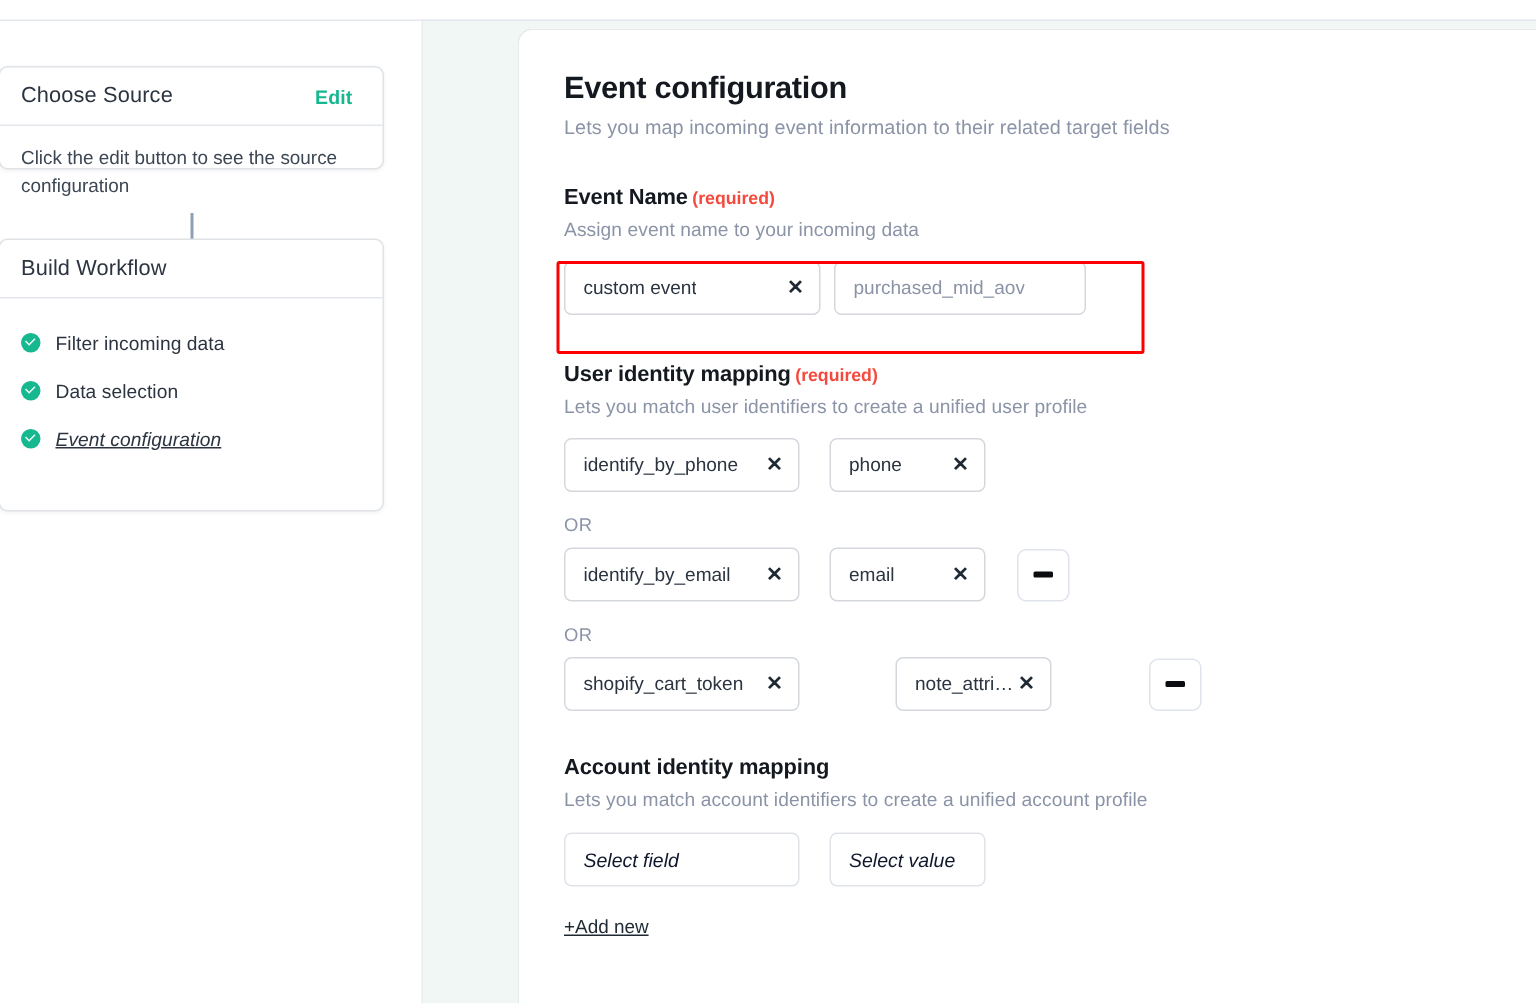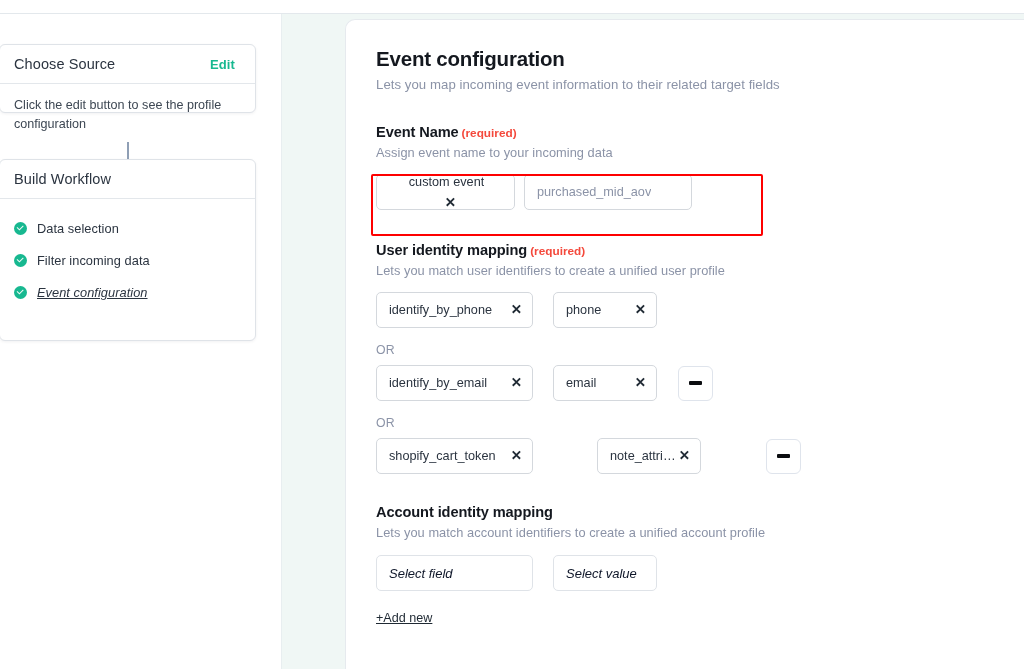--- a/index.html
+++ b/index.html
@@ -234,21 +234,21 @@
     padding: 0 10px 0 12px;
     box-sizing: border-box;
     font-size: 12.7px;
     color: #2b3440;
     cursor: pointer;
     white-space: nowrap;
     overflow: hidden;
   }
   .chip.w-field { width: 157px; }
   .chip.w-value { width: 104px; margin-left: 20px; }
-  .chip.w-event-a { width: 139px; flex-direction: column; }
+  .chip.w-event-a { width: 171px; }
   .chip.w-event-b { width: 168px; margin-left: 9px; }
   .chip-text { overflow: hidden; text-overflow: ellipsis; }
   .chip.muted .chip-text { color: #8b93a7; }
   .chip.placeholder {
     border-color: #dfe3e8;
   }
   .chip.placeholder .chip-text {
     color: #0f172a;
     font-style: italic;
     font-size: 13px;
@@ -323,41 +323,41 @@
   <div class="topbar-line"></div>
   <div class="left-canvas"></div>
   <div class="left-divider"></div>
 
   <div class="wf-card" id="card-choose-source">
     <div class="wf-card-head">
       <span class="wf-card-title">Choose Source</span>
       <span class="wf-edit-link">Edit</span>
     </div>
     <div class="wf-card-body">
-      <div class="wf-hint">Click the edit button to see the profile configuration</div>
+      <div class="wf-hint">Click the edit button to see the source configuration</div>
     </div>
   </div>
 
   <div class="wf-connector"></div>
 
   <div class="wf-card" id="card-build-workflow">
     <div class="wf-card-head">
       <span class="wf-card-title">Build Workflow</span>
     </div>
     <div class="wf-steps">
 
 
       <div class="wf-step">
         <span class="wf-dot"></span>
-        <span class="wf-step-label">Data selection</span>
+        <span class="wf-step-label">Filter incoming data</span>
       </div>
 
       <div class="wf-step">
         <span class="wf-dot"></span>
-        <span class="wf-step-label">Filter incoming data</span>
+        <span class="wf-step-label">Data selection</span>
       </div>
 
       <div class="wf-step current">
         <span class="wf-dot"></span>
         <span class="wf-step-label">Event configuration</span>
       </div>
 
     </div>
   </div>
 

